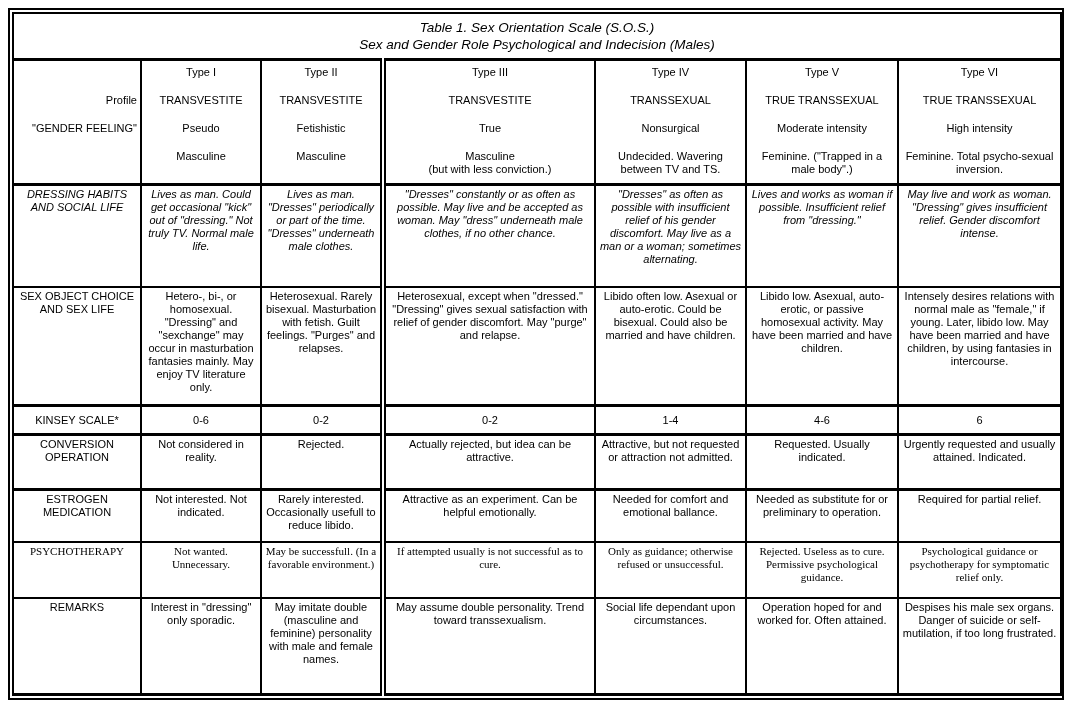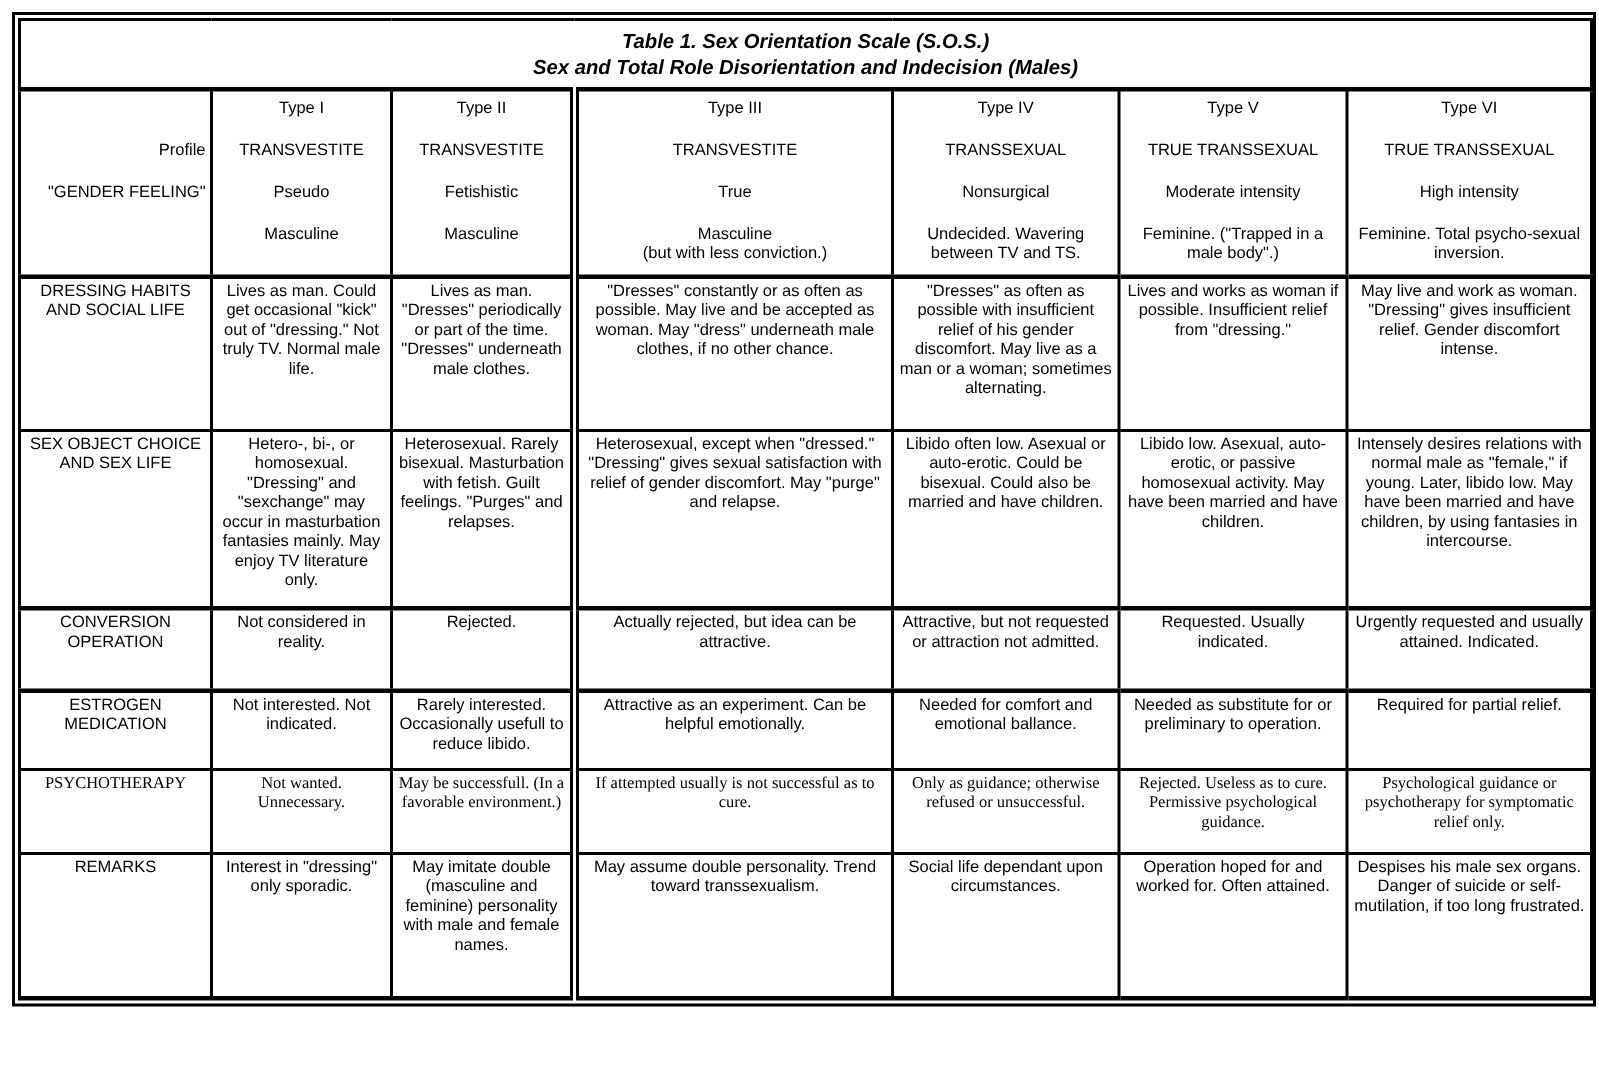--- a/index.html
+++ b/index.html
@@ -2,25 +2,25 @@
 <html><head>
 <meta charset="utf-8">
 <style>
   html,body{margin:0;padding:0;background:#ffffff;}
   .page{padding:8px;background:#ffffff;width:1050px;}
   .frame{border:2px solid #000;padding:2px;width:1048px;box-sizing:content-box;}
   table{border-collapse:collapse;table-layout:fixed;width:1048px;
         font-family:"Liberation Sans",sans-serif;color:#000;}
   td{border:2px solid #000;font-size:11px;line-height:13px;text-align:center;
      vertical-align:top;padding:2px 3px;overflow:hidden;word-wrap:break-word;}
-  tr.title-row td{font-weight:bold;font-style:italic;font-size:13.5px;line-height:17px;
+  tr.title-row td{font-weight:normal;font-style:italic;font-size:13.5px;line-height:17px;
      vertical-align:middle;border-bottom:3px solid #000;height:40px;}
   tr.group-row td{vertical-align:middle;font-size:12px;border-bottom:3px solid #000;height:30px;}
   tr.profile-row td{border-bottom:3px solid #000;height:118px;border-radius:23px;}
-  tr.dressing-row td{height:96px;}
+  tr.dressing-row td{height:96px;font-style:italic;}
   tr.sex-row td{border-bottom:3px solid #000;height:112px;}
   tr.kinsey-row td{border-bottom:3px solid #000;vertical-align:middle;height:24px;padding:1px 3px;}
   tr.conversion-row td{border-bottom:3px solid #000;height:48px;}
   tr.estrogen-row td{height:46px;}
   tr.psych-row td{height:50px;font-family:Liberation Serif, serif;}
   tr.remarks-row td{border-bottom:3px solid #000;height:90px;}
   td.dbl{border-left:6px double #000;margin-left:14px;}
   .ph>div{margin-top:15px;}
   .ph>div:first-child{margin-top:3px;}
   .profile-lbl>div:first-child{margin-top:31px;}
@@ -40,21 +40,21 @@
     <col style="width:212px">
           <col style="width:151px">
           <col style="width:152px">
     <col style="width:163px">
   </colgroup>
 
   <tbody>
           <tr class="title-row">
     <td colspan="7">
       <div>Table 1. Sex Orientation Scale (S.O.S.)</div>
-      <div>Sex and Total Role Disorientation and Indecision (Males)</div>
+      <div>Sex and Gender Role Psychological and Indecision (Males)</div>
     </td>
   </tr>
 
 
   <tr class="profile-row">
     <td class="profile-lbl">
       <div>Profile</div>
       <div>"GENDER FEELING"</div>
     </td>
     <td class="ph">
@@ -109,20 +109,29 @@
   <tr class="sex-row">
     <td>SEX OBJECT CHOICE AND SEX LIFE</td>
     <td>Hetero-, bi-, or homosexual. "Dressing" and "sexchange" may occur in masturbation fantasies mainly. May enjoy TV literature only.</td>
     <td>Heterosexual. Rarely bisexual. Masturbation with fetish. Guilt feelings. "Purges" and relapses.</td>
     <td class="dbl">Heterosexual, except when "dressed." "Dressing" gives sexual satisfaction with relief of gender discomfort. May "purge" and relapse.</td>
     <td>Libido often low. Asexual or auto-erotic. Could be bisexual. Could also be married and have children.</td>
     <td>Libido low. Asexual, auto-erotic, or passive homosexual activity. May have been married and have children.</td>
     <td>Intensely desires relations with normal male as "female," if young. Later, libido low. May have been married and have children, by using fantasies in intercourse.</td>
   </tr>
 
+  <tr class="kinsey-row">
+    <td>KINSEY SCALE*</td>
+    <td>0-6</td>
+    <td>0-2</td>
+    <td class="dbl">0-2</td>
+    <td>1-4</td>
+    <td>4-6</td>
+    <td>6</td>
+  </tr>
 
   <tr class="conversion-row">
     <td>CONVERSION OPERATION</td>
     <td>Not considered in reality.</td>
     <td>Rejected.</td>
     <td class="dbl">Actually rejected, but idea can be attractive.</td>
     <td>Attractive, but not requested or attraction not admitted.</td>
     <td>Requested. Usually indicated.</td>
     <td>Urgently requested and usually attained. Indicated.</td>
   </tr>

